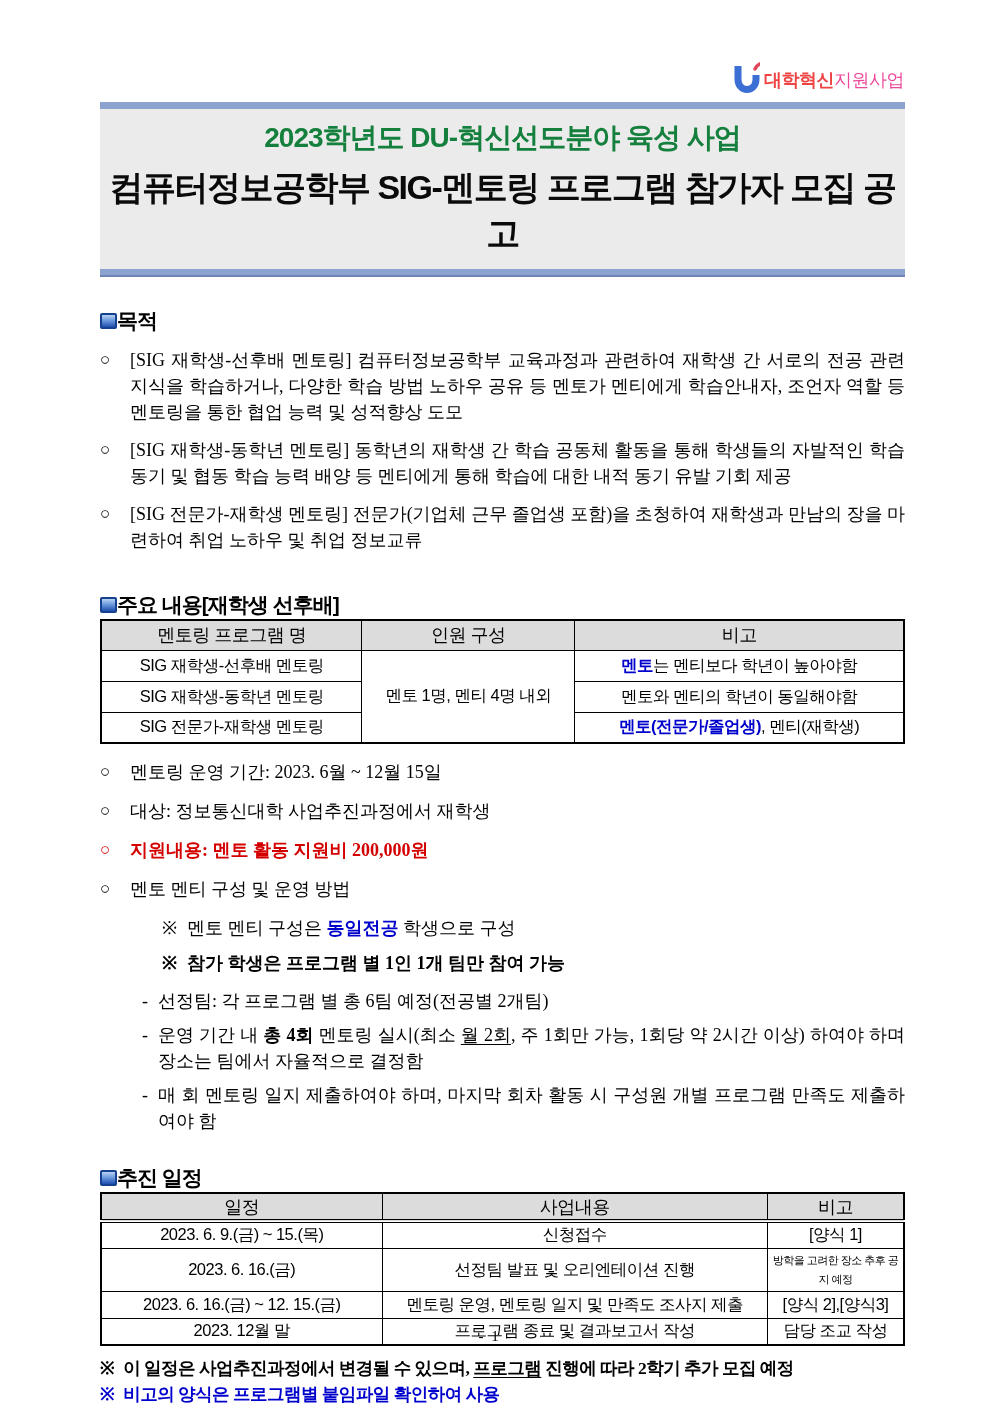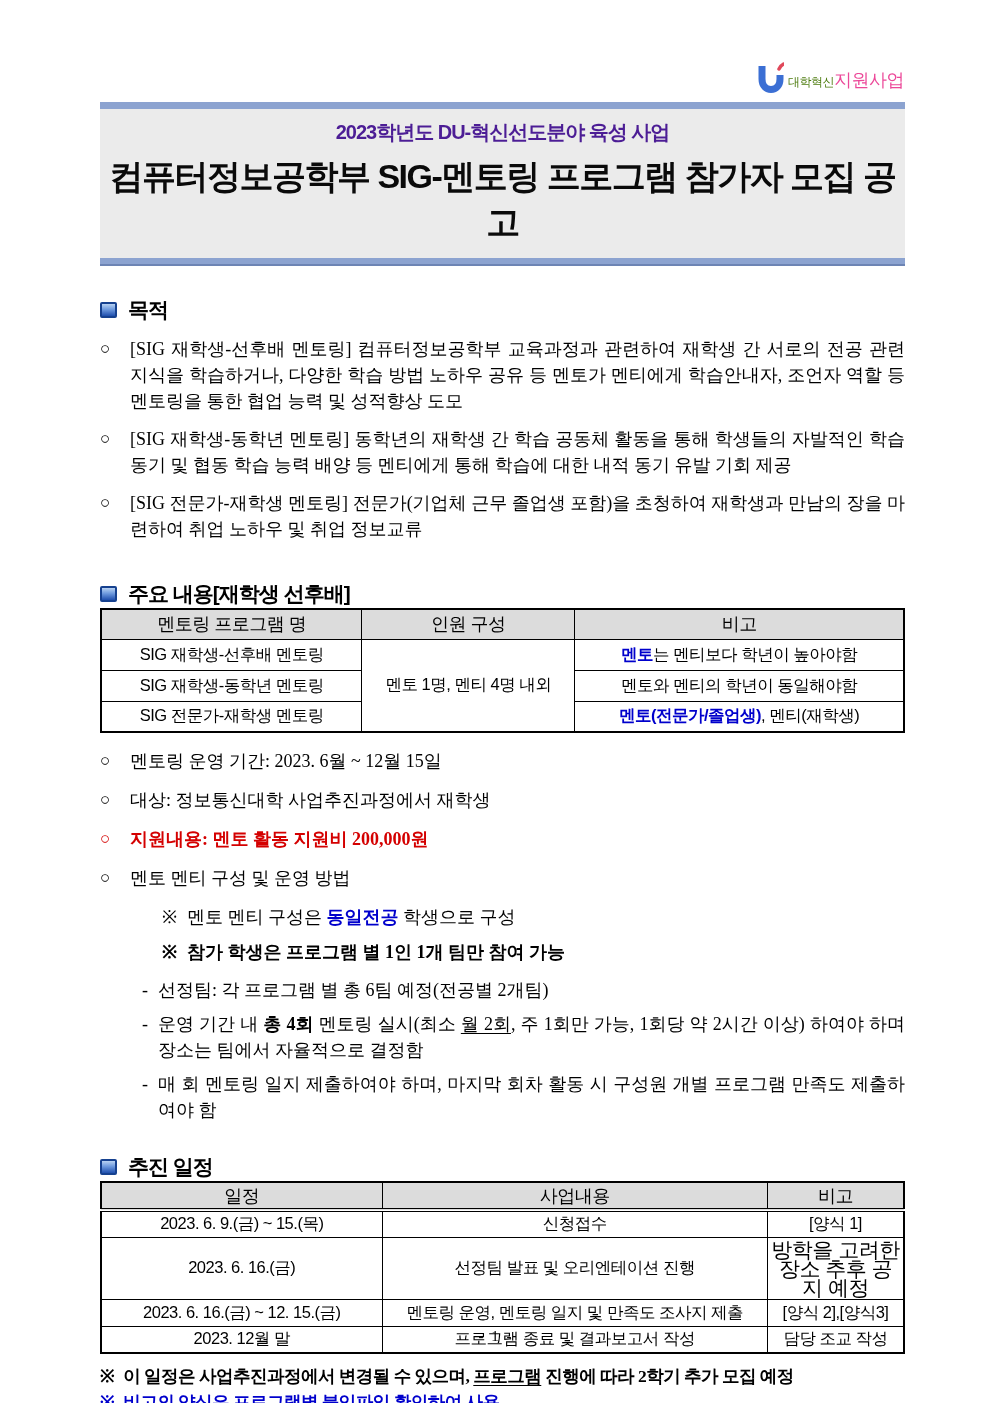--- a/index.html
+++ b/index.html
@@ -13,47 +13,47 @@
   }
   .page { position:relative; width:992px; height:1403px; background:#fff; }
 
   
   .logo-row {
     display:flex; justify-content:flex-end; align-items:flex-end;
     padding:58px 88px 0 0; height:98px;
   }
   .logo { display:flex; align-items:center; gap:4px; }
   .logo-texts { display:flex; align-items:baseline; font-family:"Liberation Sans", sans-serif; }
-  .logo-bold { font-weight:normal; font-size:12px; color:#4d7c0f; letter-spacing:-0.5px; }
+  .logo-bold { font-weight:bold; font-size:18px; color:#ef4444; letter-spacing:-0.5px; }
   .logo-light { font-size:18px; color:#ec4899; letter-spacing:-0.5px; }
 
   
   .banner {
     margin:4px 87px 0 100px;
     background:#ebebeb;
     border-top:7px solid #8ca3d0;
     text-align:center;
     padding:10px 0 12px 0;
     position:relative;
   }
   .banner-underline { margin:0 87px 0 100px; height:8px; background:#8ca3d0; border-bottom:2px solid #6d84b4; }
   .banner-line1 {
     font-family:"Liberation Sans", sans-serif;
-    font-weight:bold; font-size:20px; letter-spacing:-1px; color:#4c1d95;
+    font-weight:bold; font-size:28px; letter-spacing:-1px; color:#15803d;
   }
   .banner-line2 {
     font-family:"Liberation Sans", sans-serif;
     font-weight:bold; font-size:34px; letter-spacing:-1.5px; color:#0a0a0a;
     margin-top:8px;
   }
 
   .content { margin:0 87px 0 100px; }
 
   
-  .section-head { display:flex; align-items:center; gap:11px; }
+  .section-head { display:flex; align-items:center; }
   .sq {
     width:17px; height:16px; flex:none;
     background:linear-gradient(180deg,#b8d2f2 0%, #6e9ade 45%, #1f4fae 100%);
     border:2px solid #16418f; border-radius:2px;
   }
   .section-title {
     font-family:"Liberation Sans", sans-serif;
     font-weight:bold; font-size:21px; letter-spacing:-1px;
   }
   .sh-purpose { margin-top:30px; }
@@ -77,21 +77,21 @@
     border:1px solid #000; text-align:center; vertical-align:middle;
     font-family:"Liberation Sans", sans-serif;
     letter-spacing:-0.5px;
   }
   .doc-table th { background:#dcdcdc; font-weight:normal; font-size:18px; height:30px; }
   .doc-table td { font-size:16.5px; height:31px; background:#fff; }
   .accent { color:#0000cc; font-weight:bold; }
 
   .sched-table th { border-bottom:4px double #000; height:28px; }
   .sched-table td { height:27px; }
-  .sched-note-wrap { line-height:19px; font-size:21px; padding:2px 1px; }
+  .sched-note-wrap { line-height:19px; font-size:11px; padding:2px 1px; }
 
   
   .bullets { margin-top:15px; }
   .bullets .o-item { margin-top:0; margin-bottom:13px; }
 
   
   .ref-item {
     display:flex; gap:10px; font-size:18px; line-height:26px;
     margin-left:62px; text-align:justify;
   }

